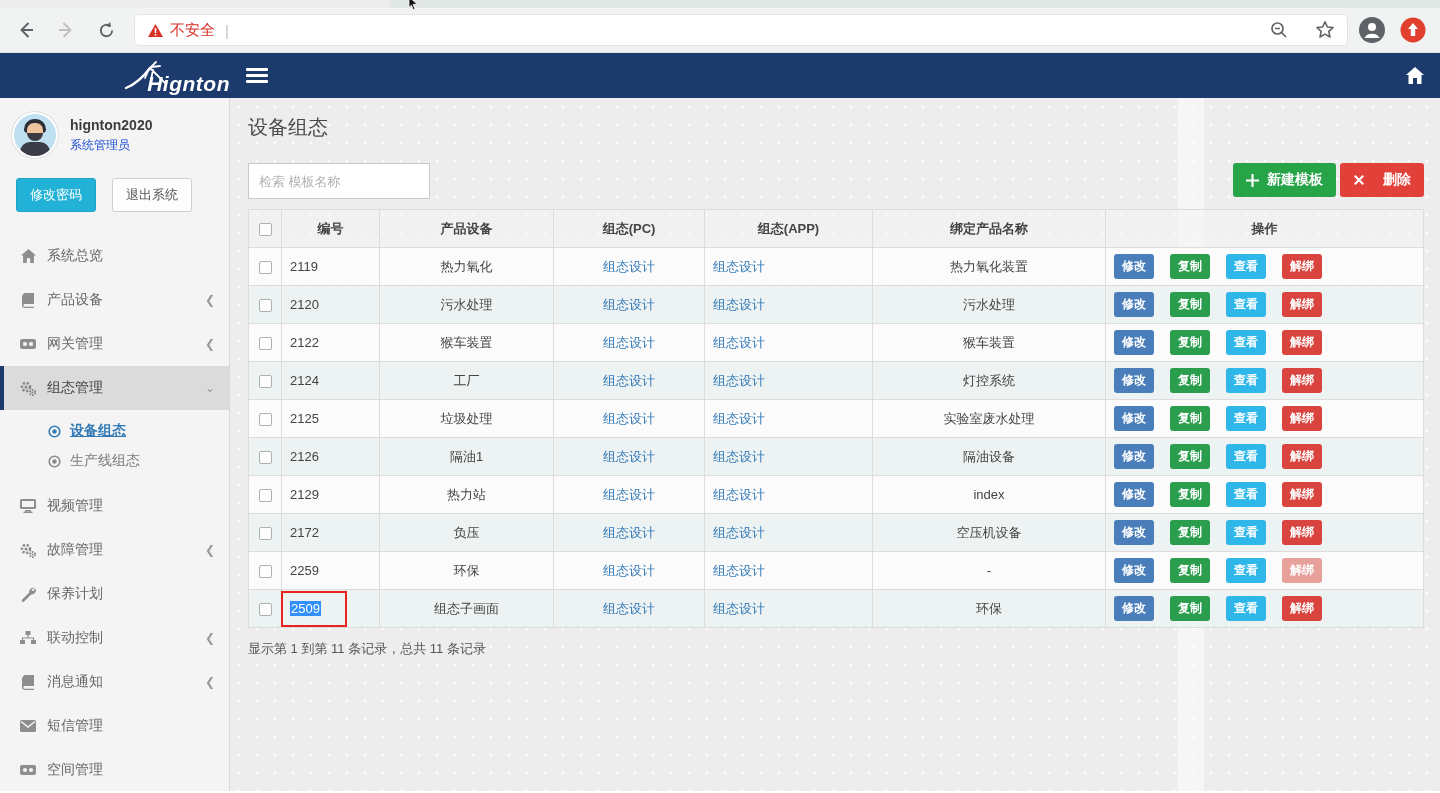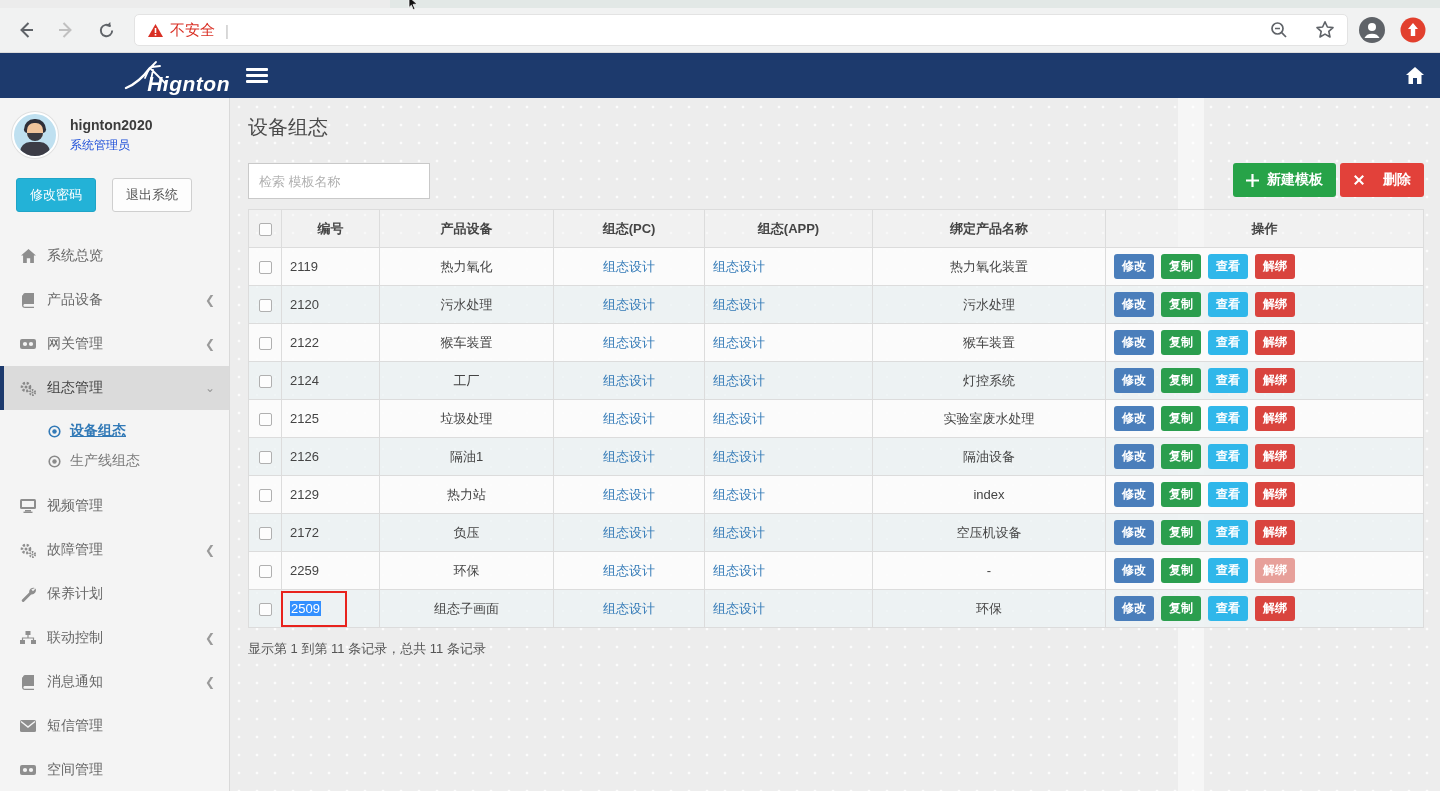--- a/index.html
+++ b/index.html
@@ -81,21 +81,21 @@
   .grid td.c-pc { text-align:center; }
   .grid td.c-app { text-align:left; }
   .grid td.c-ops { text-align:left; }
   .grid tr.odd  td { background:rgba(252,252,252,.9); }
   .grid tr.even td { background:rgba(236,243,244,.8); }
   .grid tr.sel  td { background:rgba(210,210,210,.75); }
   .cfg-link { color:#337ab7; cursor:pointer; }
   .cbx { width:13px; height:13px; border:1px solid #b0b0b0; background:#fdfdfd; border-radius:2px; display:inline-block; vertical-align:middle; cursor:pointer; position:relative; }
   .cbx.checked { background:#fdfdfd; }
   .cbx.checked::after { content:"✔"; position:absolute; left:1px; top:-2px; font-size:11px; color:#333; }
-  .op-btn { display:inline-block; color:#fff; font-size:12px; font-weight:bold; padding:4px 8px; border-radius:3px; margin-right:7px; cursor:pointer; border:none; }
+  .op-btn { display:inline-block; color:#fff; font-size:12px; font-weight:bold; padding:4px 8px; border-radius:3px; margin-right:16px; cursor:pointer; border:none; }
   .op-modify { background:#4a7ebb; }
   .op-copy { background:#2b9e4e; }
   .op-view { background:#2fb7ea; }
   .op-unbind { background:#d9443e; }
   .op-unbind.disabled { background:#e7a09a; cursor:default; }
 
   .id-cell-wrap { position:relative; display:inline-block; }
   .sel-text { background:#3390ff; color:#fff; padding:0 1px; }
   .red-box { position:absolute; left:-9px; top:-10px; width:66px; height:36px; border:2px solid #e8231d; pointer-events:none; }
 

